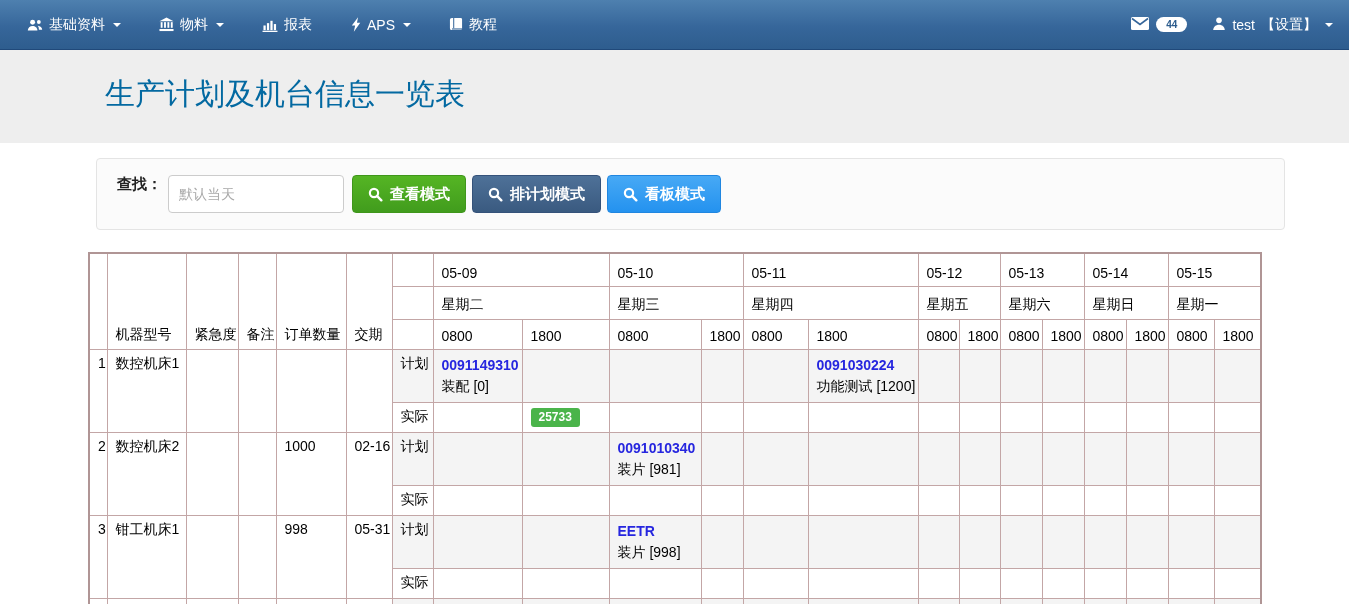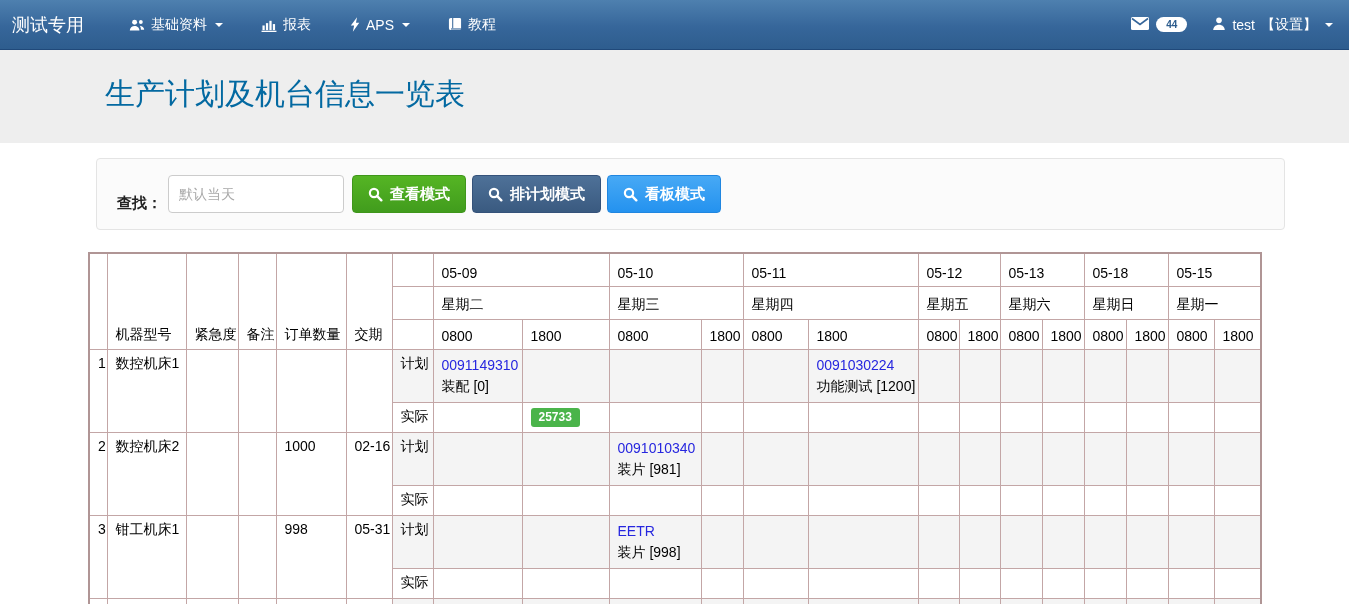--- a/index.html
+++ b/index.html
@@ -21,21 +21,21 @@
   .mail-badge { background: #fff; color: #2c5c8d; font-weight: bold; font-size: 10px;
     border-radius: 11px; padding: 2px 10px; text-align: center; }
   .user-group { display: flex; align-items: center; gap: 6px; margin-left: 18px; font-size: 14px; cursor: pointer; }
 
   
   .page-band { background: #eeeeee; padding: 24px 0 28px 105px; }
   .page-band h1 { font-size: 30px; font-weight: 500; color: #0369a1; }
 
   
   .search-panel { margin: 15px 64px 0 96px; background: #fbfbfb; border: 1px solid #e4e4e4;
-    border-radius: 4px; padding: 16px 20px; display: flex; align-items: flex-end; }
+    border-radius: 4px; padding: 16px 20px; display: flex; align-items: flex-start; }
   .search-label { font-size: 15px; font-weight: bold; color: #222; }
   .search-input { width: 176px; height: 38px; border: 1px solid #ccc; border-radius: 4px;
     padding: 0 10px; font-size: 14px; margin-left: 6px; color: #333; outline: none;
     font-family: "Liberation Sans", "DejaVu Sans", sans-serif; }
   .search-input::placeholder { color: #a9a9a9; }
   .btn { height: 38px; display: inline-flex; align-items: center; gap: 7px; padding: 0 15px;
     border-radius: 4px; color: #fff; font-size: 15px; font-weight: bold; cursor: pointer;
     border: 1px solid transparent; font-family: "Liberation Sans", "DejaVu Sans", sans-serif; }
   .btn svg { display: block; }
   .btn-green { margin-left: 8px; background: linear-gradient(#55b524, #419c1d); border-color: #3f961b; }
@@ -47,43 +47,54 @@
     width: 1172px; font-size: 14px; color: #000; border: 2px solid #b09595; }
   .plan-table th, .plan-table td { border: 1px solid #c3a6a6; padding: 5px 8px;
     text-align: left; background: #fff; overflow: hidden; white-space: nowrap; }
   .plan-table th { font-weight: normal; vertical-align: bottom; }
   .plan-table td { vertical-align: top; }
   tr.hdr-date { height: 33px; } tr.hdr-week { height: 33px; } tr.hdr-time { height: 30px; }
   tr.row-plan { height: 52px; } tr.row-actual { height: 30px; }
   tr.row-plan td { background: #f4f4f4; }
   tr.row-plan td.fixed-cell { background: #fff; }
   td.num-cell { text-align: center; }
-  .cell-link { color: #2626df; text-decoration: none; display: block; line-height: 21px; }
+  .cell-link { color: #2626df; text-decoration: none; display: block; line-height: 21px; font-weight: bold; }
   .cell-desc { color: #000; line-height: 21px; }
   .green-badge { display: inline-block; background: #4ab44a; color: #fff; font-size: 12px;
     font-weight: bold; padding: 2px 8px; border-radius: 3px; line-height: 15px; text-align: center; }
 </style>
 </head>
 <body>
 
 <div class="navbar">
-  <div class="brand">
-    <span>测试专用</span>
-  </div>
   <div class="nav-items">
     <div class="nav-item">
       <span>
           <svg width="16" height="14" viewBox="0 0 20 16" fill="#fff">
             <circle cx="7" cy="4.6" r="3.1"></circle>
             <path d="M1 15c0-3.4 2.7-5.6 6-5.6s6 2.2 6 5.6z"></path>
             <circle cx="14.8" cy="4.2" r="2.4"></circle>
             <path d="M13.6 9c3 .2 5.4 2.2 5.4 5h-4.1c0-2-.4-3.7-1.3-5z"></path>
           </svg>
         </span>
       <span>基础资料</span>
+      <span class="caret"></span>
+    </div>
+    <div class="nav-item">
+      <span>
+          <svg width="15" height="15" viewBox="0 0 16 16" fill="#fff">
+            <path d="M8 0.5 15.5 4.5H0.5z"></path>
+            <rect x="1.8" y="5.5" width="2" height="6"></rect>
+            <rect x="5.4" y="5.5" width="2" height="6"></rect>
+            <rect x="9" y="5.5" width="2" height="6"></rect>
+            <rect x="12.6" y="5.5" width="2" height="6"></rect>
+            <rect x="0.5" y="12.8" width="15" height="2.2"></rect>
+          </svg>
+        </span>
+      <span>物料</span>
       <span class="caret"></span>
     </div>
     <div class="nav-item">
       <span>
           <svg width="16" height="14" viewBox="0 0 17 15" fill="#fff">
             <rect x="1.5" y="8" width="2.4" height="5"></rect>
             <rect x="5.2" y="5.5" width="2.4" height="7.5"></rect>
             <rect x="8.9" y="3" width="2.4" height="10"></rect>
             <rect x="12.6" y="6.5" width="2.4" height="6.5"></rect>
             <rect x="0.5" y="13.6" width="16" height="1.4"></rect>
@@ -196,21 +207,21 @@
       <th rowspan="3">紧急度</th>
       <th rowspan="3">备注</th>
       <th rowspan="3">订单数量</th>
       <th rowspan="3">交期</th>
       <th></th>
       <th colspan="2">05-09</th>
       <th colspan="2">05-10</th>
       <th colspan="2">05-11</th>
       <th colspan="2">05-12</th>
       <th colspan="2">05-13</th>
-      <th colspan="2">05-18</th>
+      <th colspan="2">05-14</th>
       <th colspan="2">05-15</th>
     </tr>
     <tr class="hdr-week">
       <th></th>
       <th colspan="2">星期二</th>
       <th colspan="2">星期三</th>
       <th colspan="2">星期四</th>
       <th colspan="2">星期五</th>
       <th colspan="2">星期六</th>
       <th colspan="2">星期日</th>

